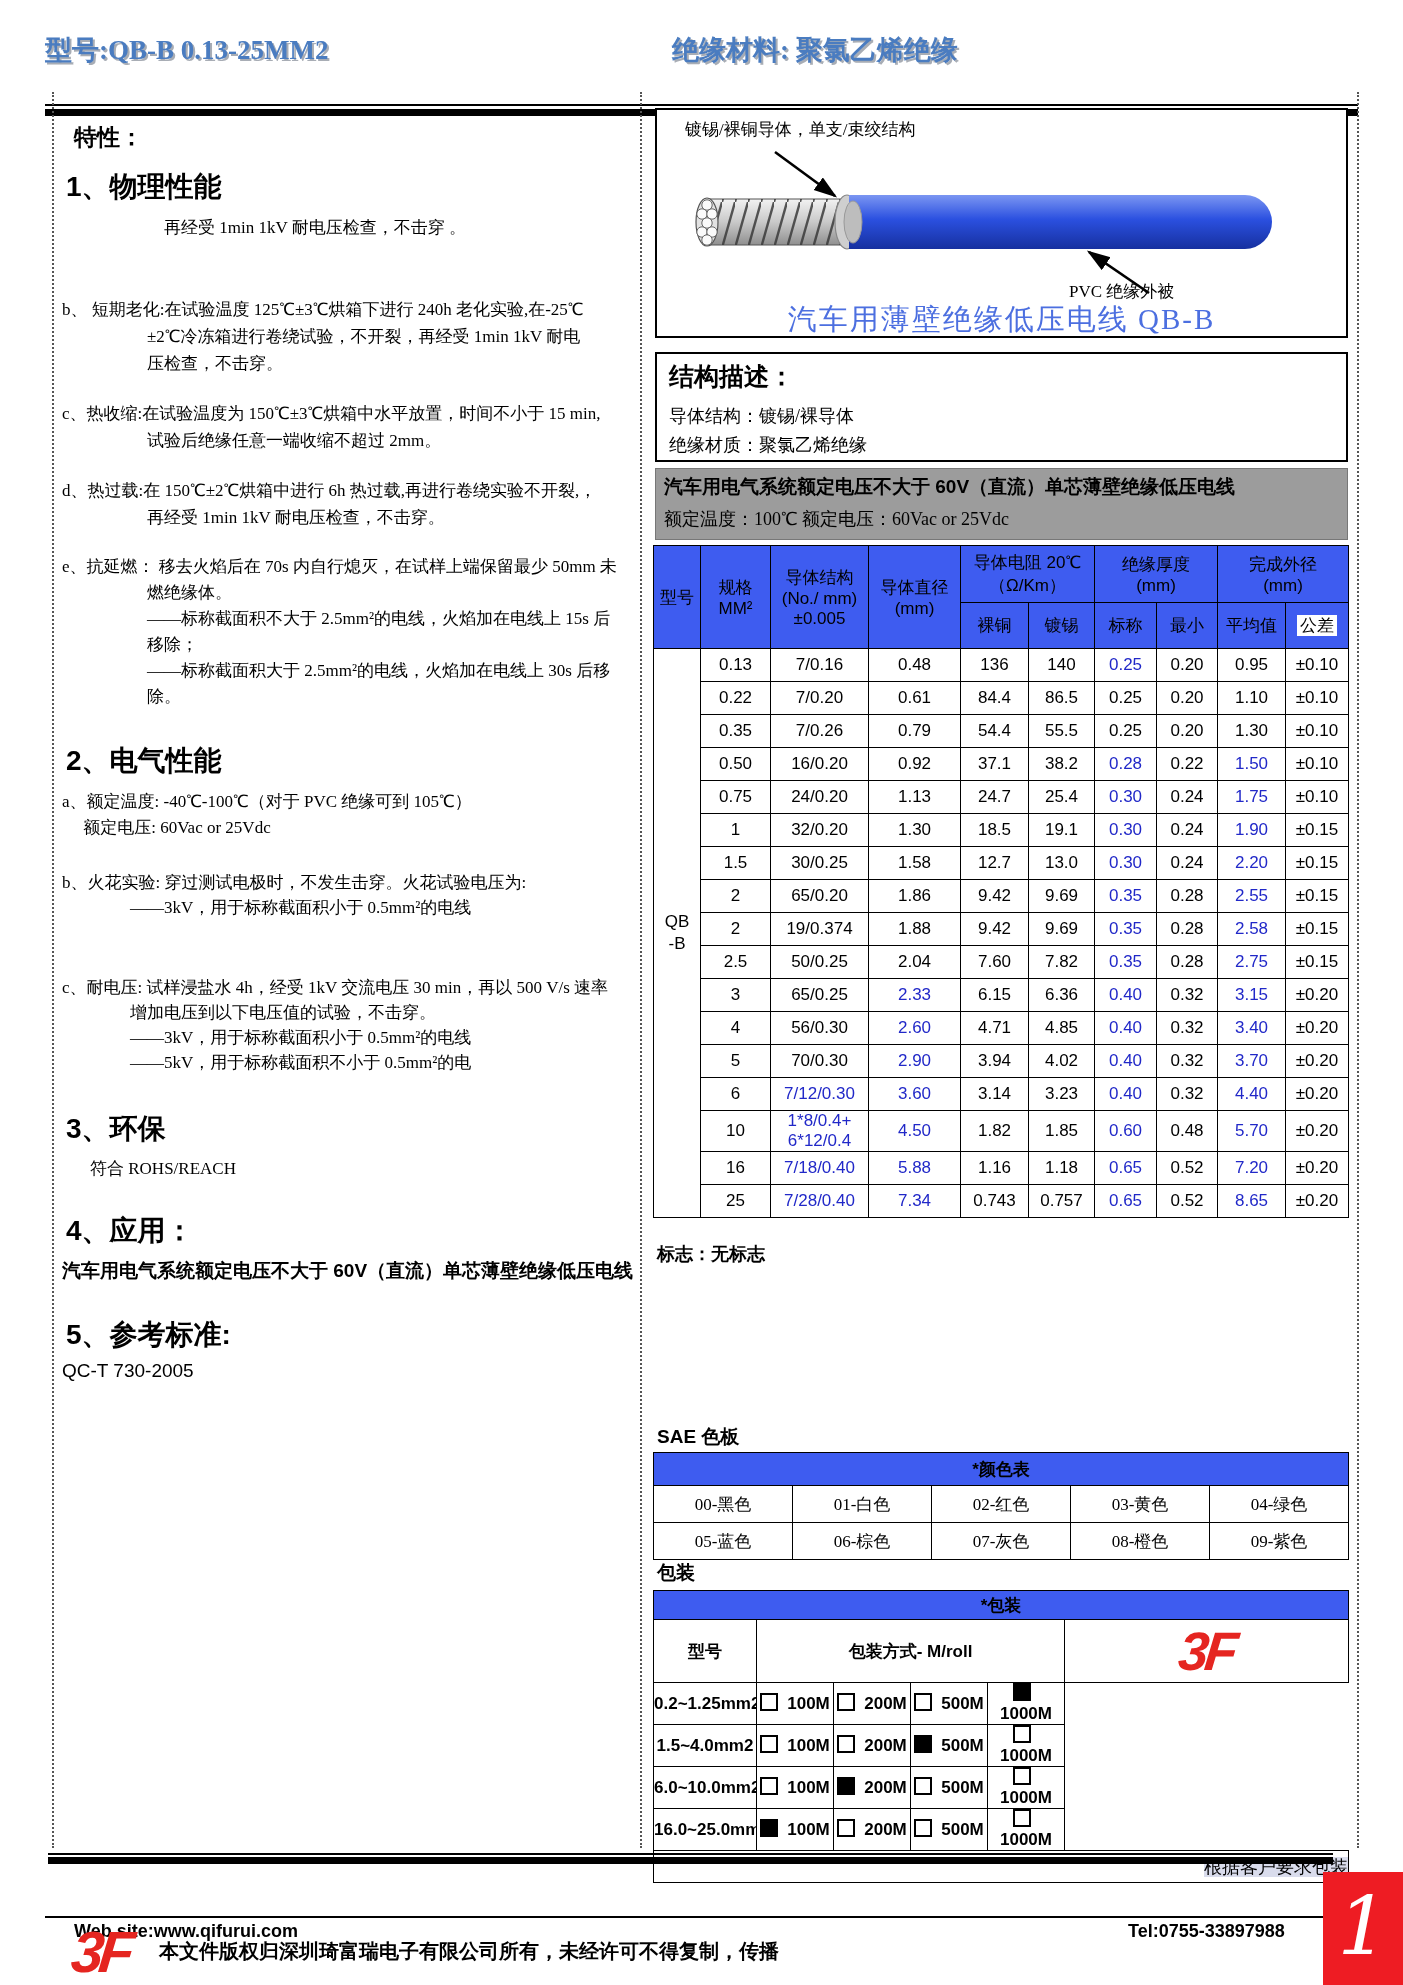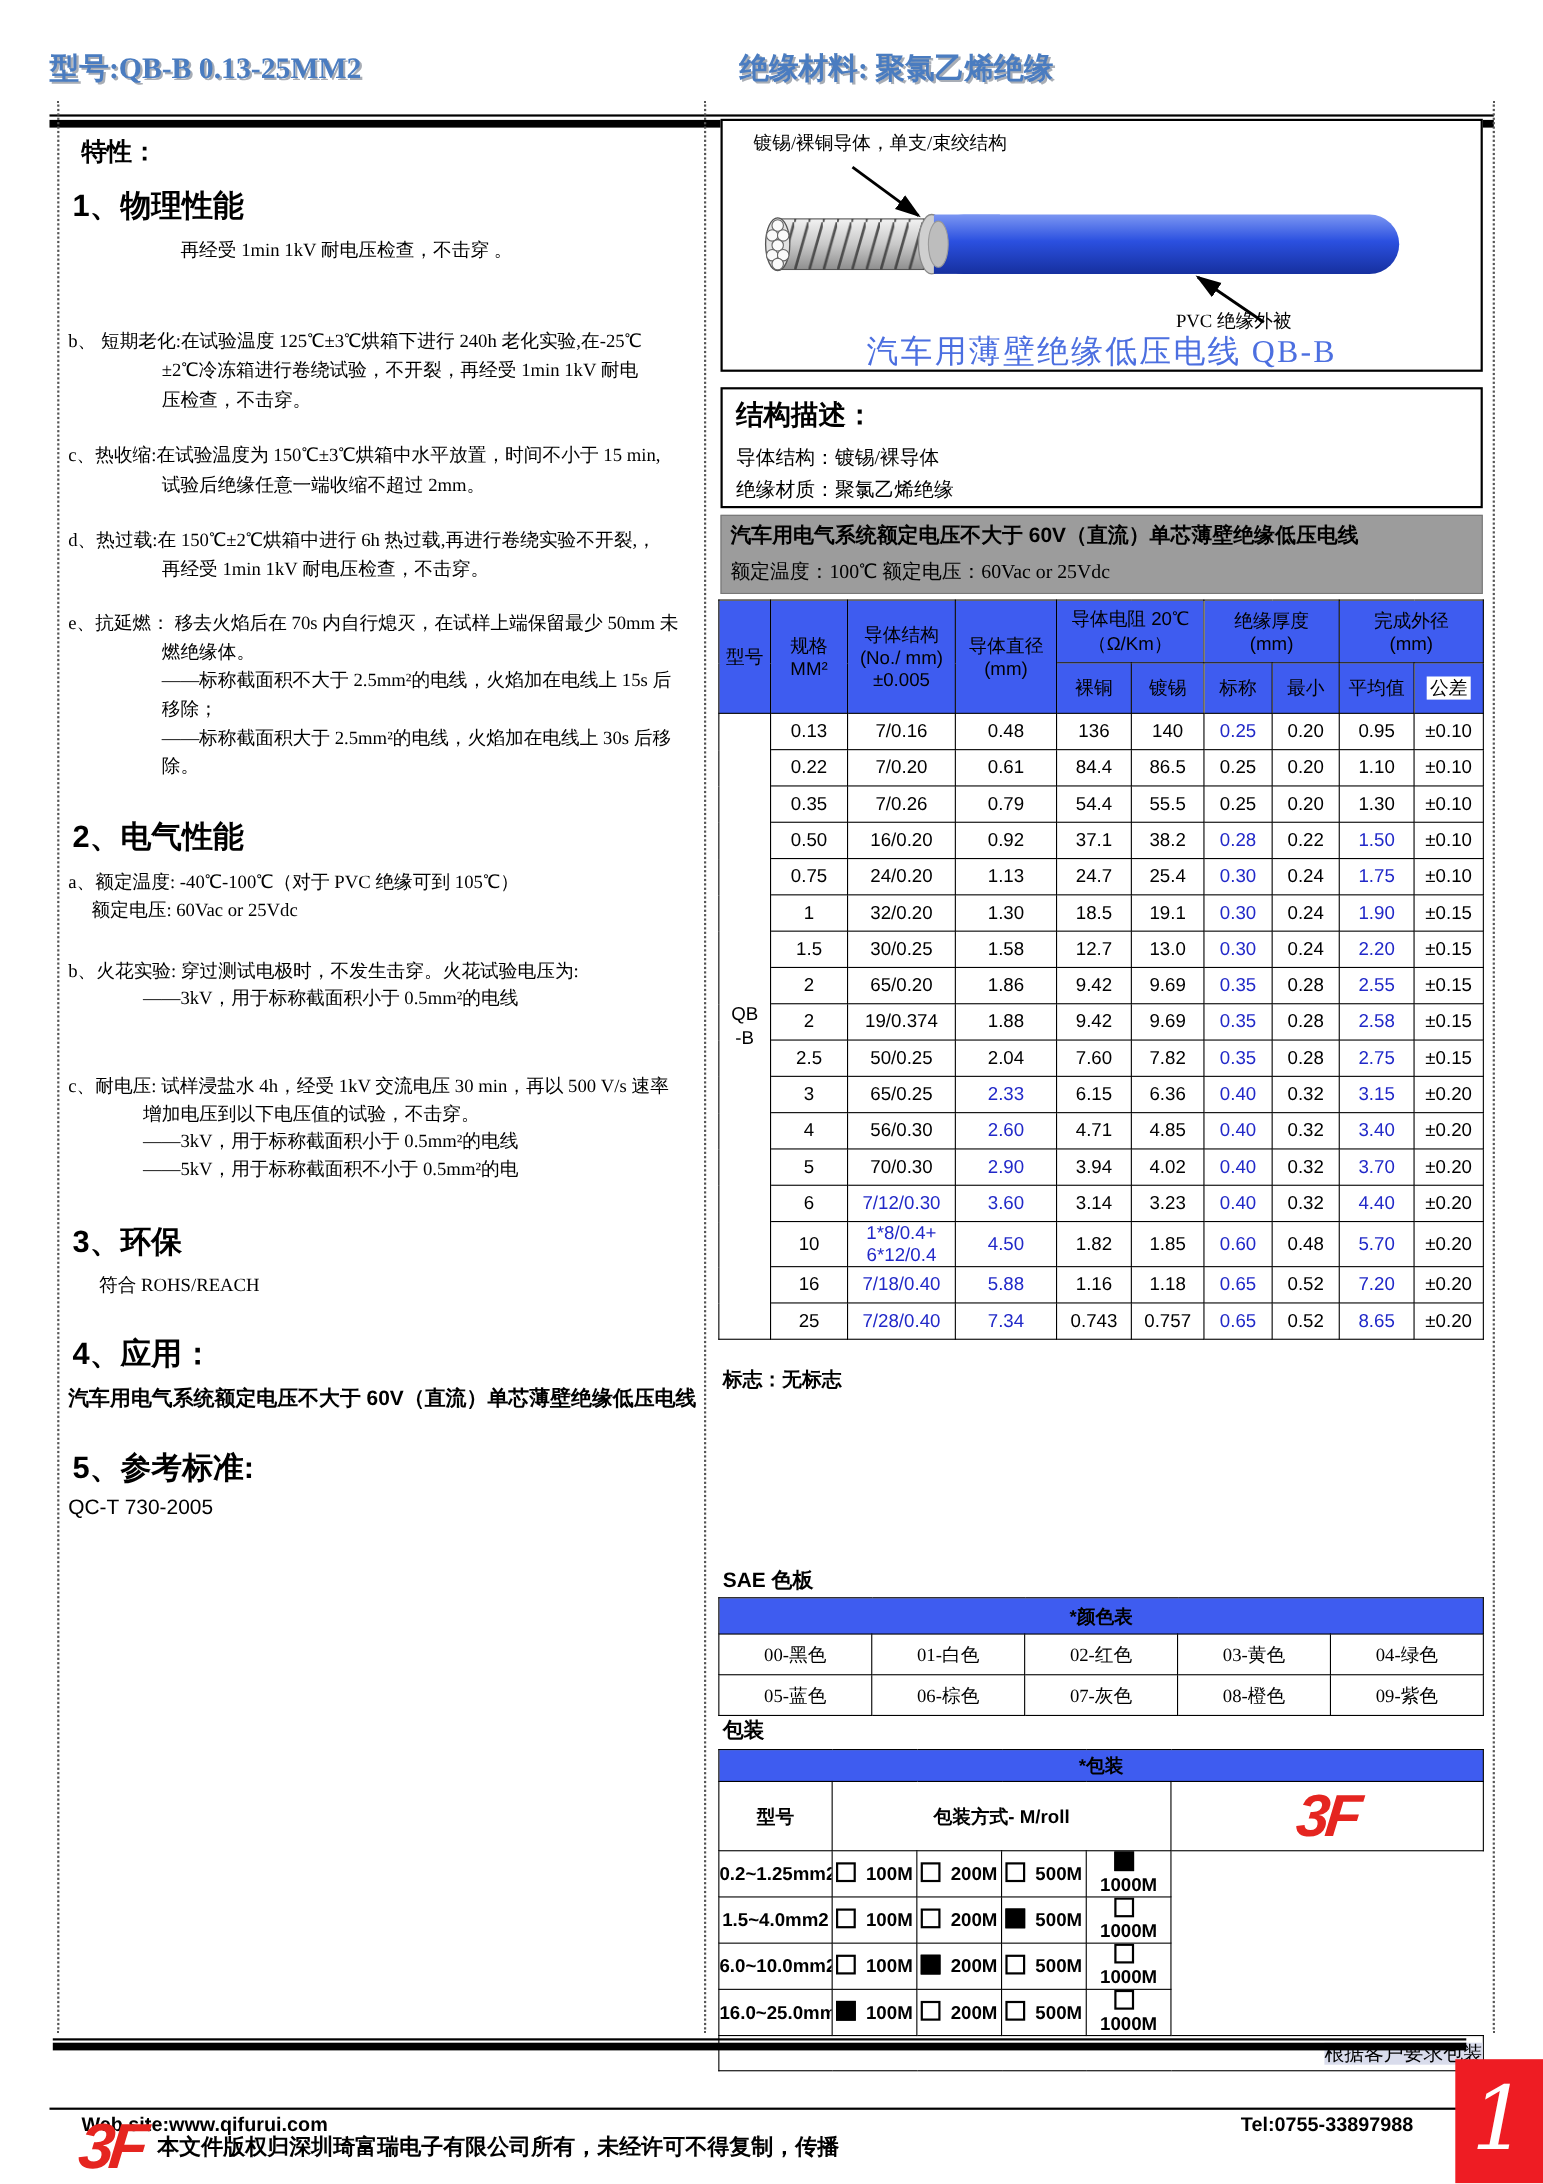--- a/index.html
+++ b/index.html
@@ -1,19 +1,19 @@
 <!DOCTYPE html>
 <html><head>
 <meta charset="utf-8">
 <style>
   html,body{margin:0;padding:0;background:#fff;}
   .page{position:relative;width:1403px;height:1985px;background:#fff;overflow:hidden;
         font-family:"Liberation Sans",sans-serif;color:#000;}
   
-  .hdr-title{position:absolute;top:44px;font:bold 27px "Liberation Serif",serif;
+  .hdr-title{position:absolute;top:32px;font:bold 27px "Liberation Serif",serif;
              color:#4a7cc0;text-shadow:2px 2px 0 #a8adb5;white-space:pre;}
   #hdr-model{left:45px;}
   #hdr-ins{left:672px;}
   .rule-thin{position:absolute;left:45px;width:1313px;height:2px;background:#000;}
   .rule-thick{position:absolute;left:45px;width:1313px;height:7px;background:#000;}
   
   .vdot{position:absolute;top:92px;height:1756px;width:0;border-left:2px dotted #555;}
   
   .lhead{position:absolute;left:66px;font:bold 28px "Liberation Sans",sans-serif;white-space:pre;}
   #feat-title{top:122px;font:bold 23px "Liberation Sans",sans-serif;left:74px;}
@@ -67,21 +67,21 @@
   .logocell{border-left:1.6px solid #000;}
   .logo3f{font:italic 900 54px "Liberation Sans",sans-serif;color:#e52520;
           letter-spacing:-4px;transform:skewX(-6deg);}
   
   .f-contact{position:absolute;font:bold 18px "Liberation Sans",sans-serif;line-height:22px;white-space:pre;}
   #f-left{left:74px;top:1876px;}
   #f-right{left:1128px;top:1876px;}
   #f-line{position:absolute;left:45px;top:1916px;width:1280px;height:2px;background:#000;}
   #f-logo{position:absolute;left:72px;top:1918px;font:italic 900 58px "Liberation Sans",sans-serif;
           color:#e52520;letter-spacing:-5px;transform:skewX(-6deg);}
-  #f-copy{position:absolute;left:143px;top:1938px;font:bold 20px "Liberation Serif",serif;}
+  #f-copy{position:absolute;left:159px;top:1938px;font:bold 20px "Liberation Serif",serif;}
   #f-page{position:absolute;left:1323px;top:1872px;width:80px;height:113px;background:#ee1c23;
           color:#fff;text-align:center;font:italic 80px "DejaVu Serif",serif;line-height:110px;}
 </style>
 </head>
 <body>
 
 <div class="page">
 
   <div class="hdr-title" id="hdr-model">型号:QB-B 0.13-25MM2</div>
   <div class="hdr-title" id="hdr-ins">绝缘材料: 聚氯乙烯绝缘</div>

